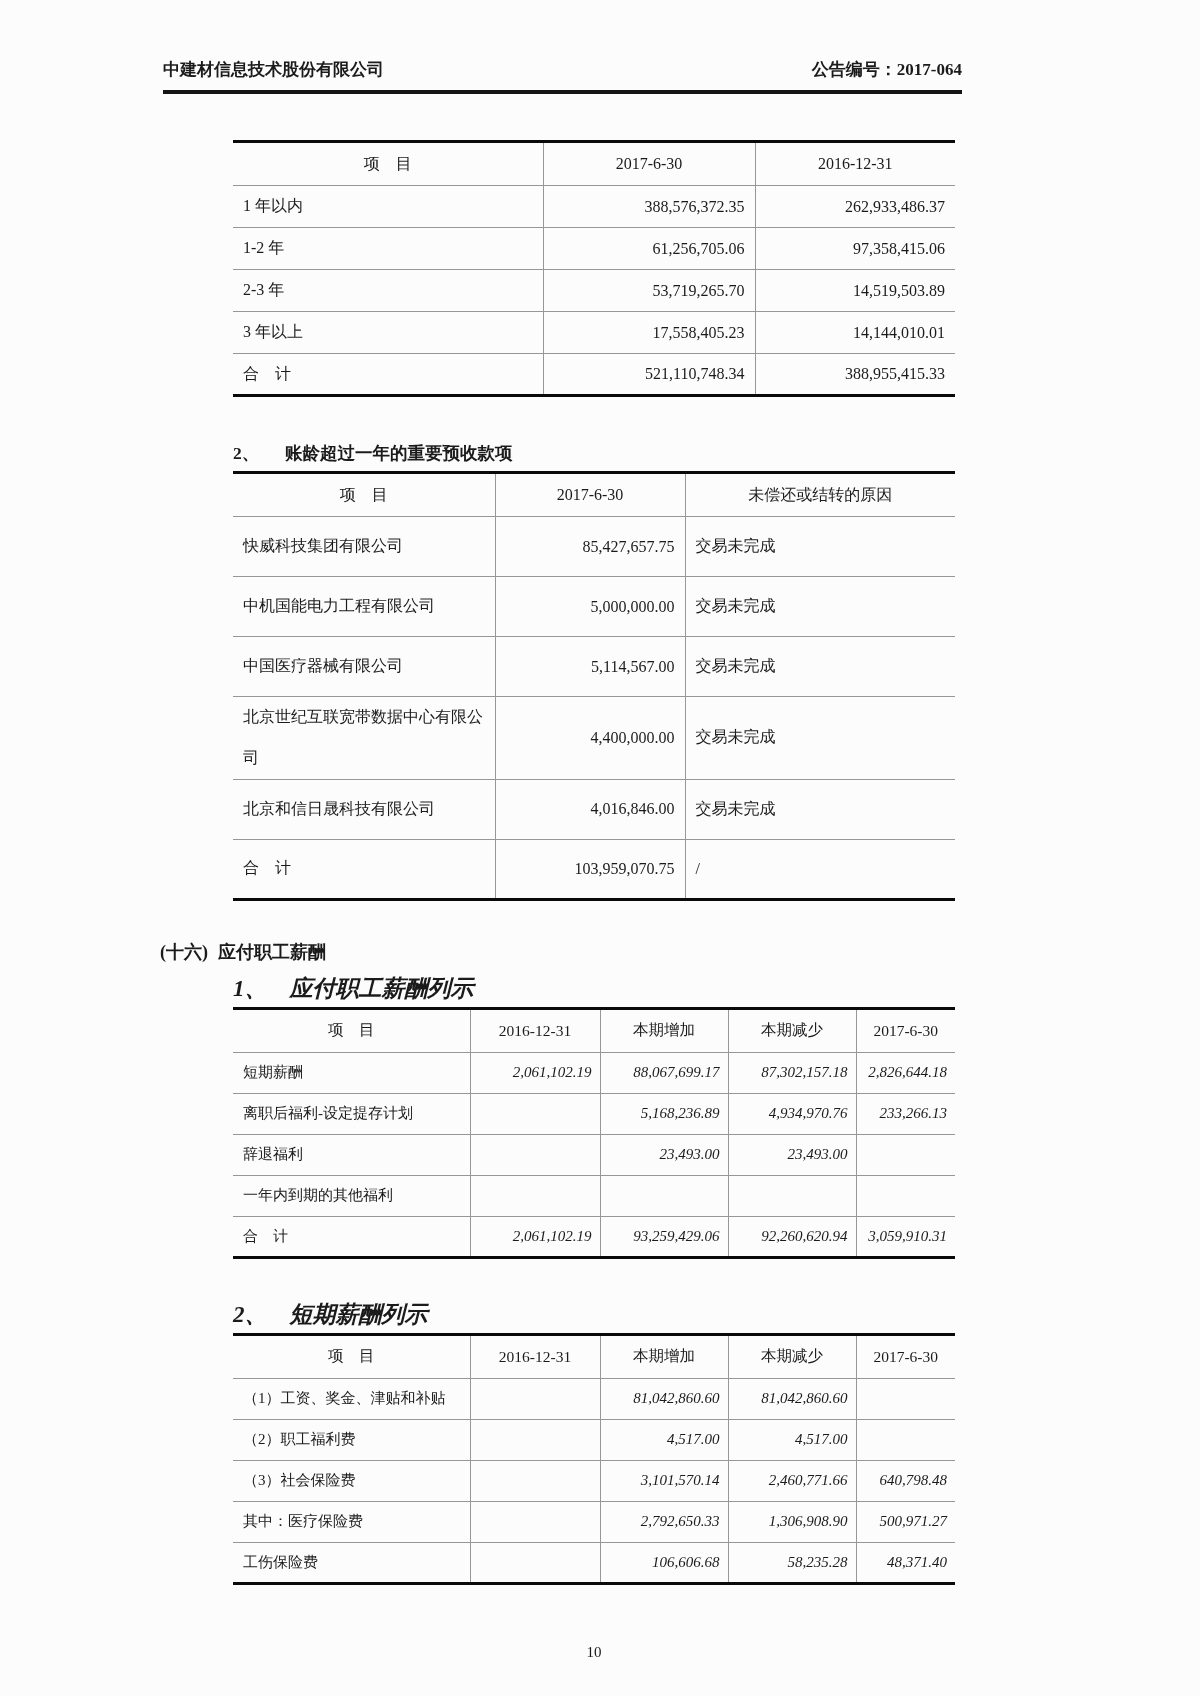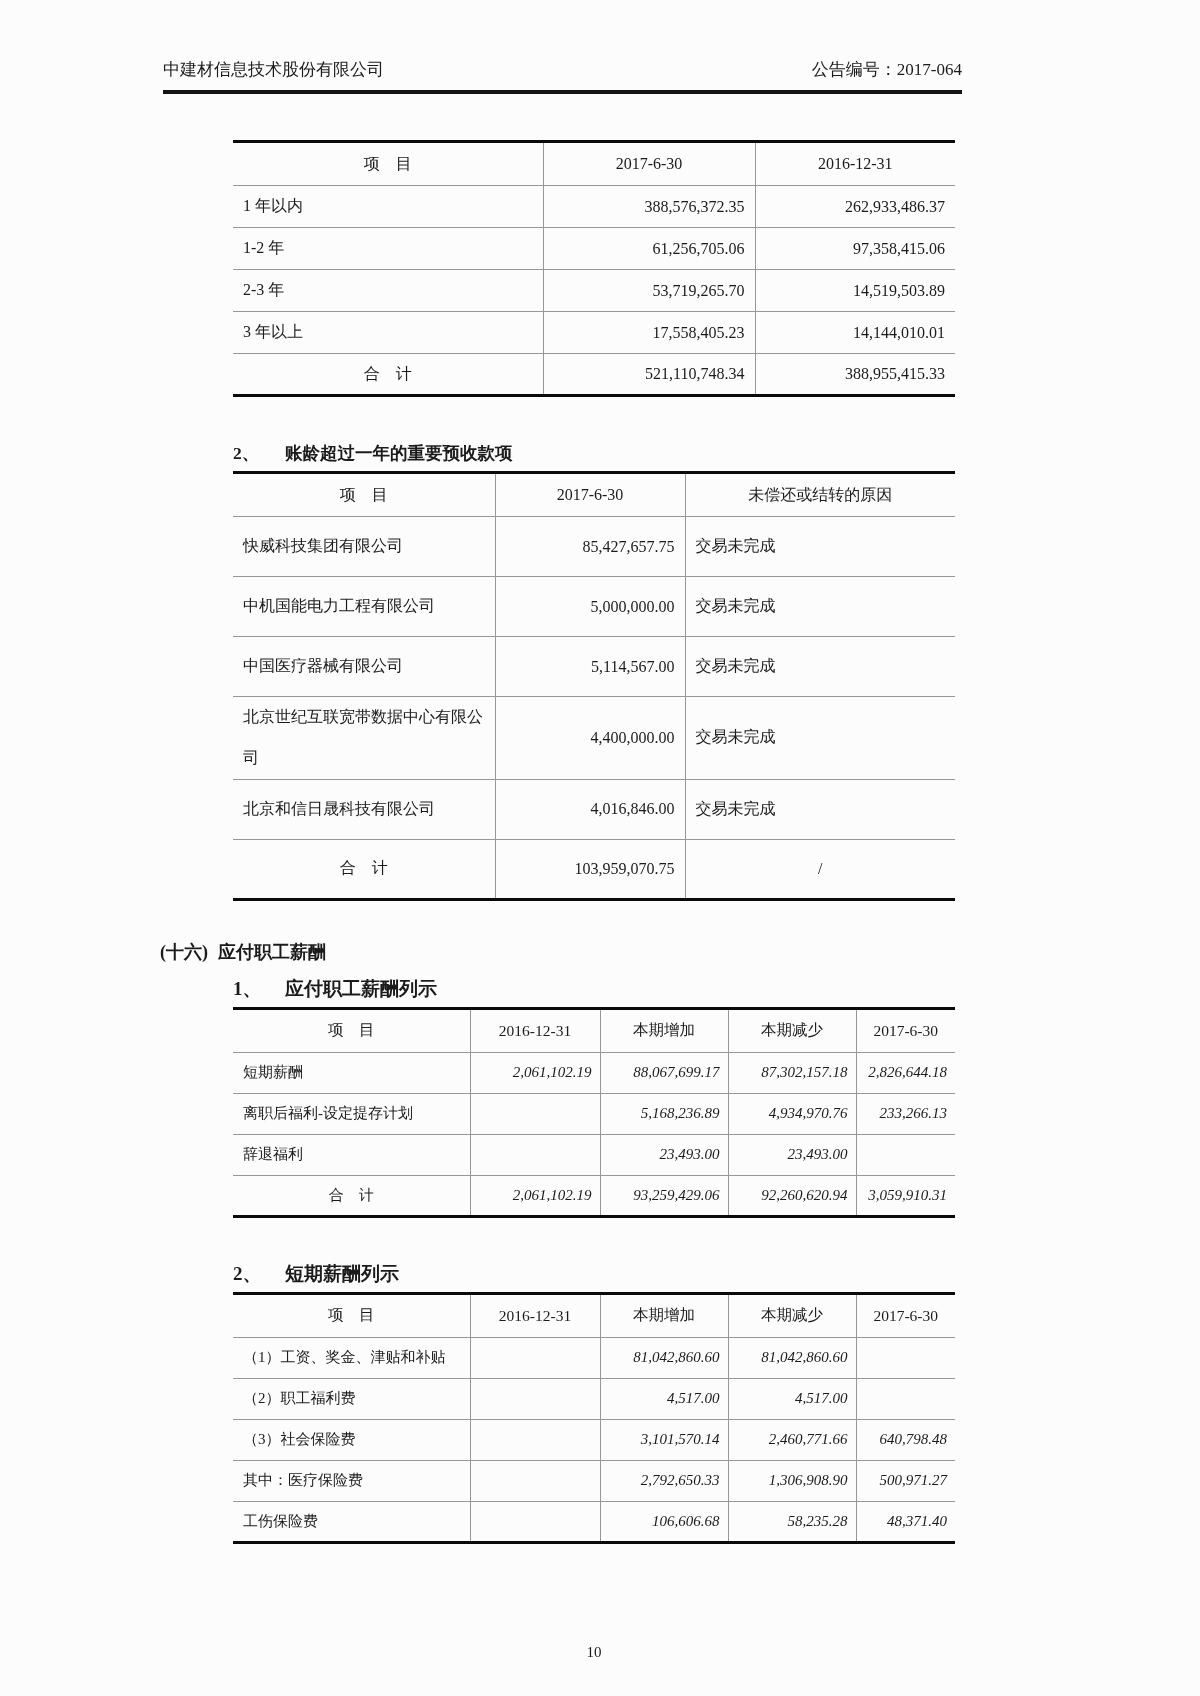--- a/index.html
+++ b/index.html
@@ -10,53 +10,53 @@
     color:#1b1b1b;
   }
   .page{
     position:relative;width:1200px;height:1696px;
     background:#fcfcfc;overflow:hidden;box-sizing:border-box;
   }
   
   .doc-header{
     margin:58px 0 0 163px;width:799px;
     display:flex;justify-content:space-between;align-items:flex-end;
-    font-weight:normal;font-size:17px;
+    font-weight:bold;font-size:17px;
   }
   .header-rule{margin:9px 0 0 163px;width:799px;height:4px;background:#141414;}
   
   .sec-heading{
     margin:44px 16px 6px 233px;font-size:17.5px;font-weight:bold;line-height:24px;
   }
   .sec-heading .num{display:inline-block;min-width:30px;margin-right:22px;}
   .big-heading{
     margin:38px 9px 0 160px;font-size:18px;font-weight:bold;line-height:26px;
   }
   .big-heading .num{margin-right:10px;}
   .sub-heading{
-    margin:12px 0 6px 233px;font-size:19px;font-weight:bold;line-height:24px;
+    margin:12px 0 6px 233px;font-size:23px;font-weight:bold;line-height:24px;font-style:italic;
   }
   .sub-heading .num{display:inline-block;min-width:30px;margin-right:22px;}
   .mt-lg{margin-top:44px;}
   
   table.tbl{
     margin-left:233px;border-collapse:collapse;table-layout:fixed;width:722px;
     border-top:3.5px solid #0a0a0a;border-bottom:3.5px solid #0a0a0a;
   }
   .tbl th,.tbl td{
     border:1px solid #979797;
     padding:0 10px;box-sizing:border-box;
     font-weight:normal;overflow:hidden;
   }
   .tbl th:first-child,.tbl td:first-child{border-left:none;}
   .tbl th:last-child,.tbl td:last-child{border-right:none;}
   .tbl th{text-align:center;}
   .lbl{text-align:left;}
   .num-cell{text-align:right;}
-  .ctr{text-align:center;}
+  .ctr{text-align:left;}
   
   .t1 th{height:44px;font-size:16px;}
   .t1 td{height:42px;font-size:16px;}
   .t2 th{height:44px;font-size:16px;}
   .t2 td{height:60px;font-size:16px;}
   .t2 td.lbl{line-height:2.55;}
   .t3 th,.t4 th{height:44px;font-size:15.5px;}
   .t3 td,.t4 td{height:41px;font-size:15px;}
   .t3 td.num-cell,.t4 td.num-cell{padding-right:8px;font-style:italic;}
   .indent2{padding-left:52px;}
@@ -205,20 +205,27 @@
       <td class="num-cell">233,266.13</td>
     </tr>
     <tr>
       <td class="lbl">辞退福利</td>
       <td class="num-cell"></td>
       <td class="num-cell">23,493.00</td>
       <td class="num-cell">23,493.00</td>
       <td class="num-cell"></td>
     </tr>
     <tr>
+      <td class="lbl">一年内到期的其他福利</td>
+      <td class="num-cell"></td>
+      <td class="num-cell"></td>
+      <td class="num-cell"></td>
+      <td class="num-cell"></td>
+    </tr>
+    <tr>
       <td class="ctr">合　计</td>
       <td class="num-cell">2,061,102.19</td>
       <td class="num-cell">93,259,429.06</td>
       <td class="num-cell">92,260,620.94</td>
       <td class="num-cell">3,059,910.31</td>
     </tr>
   </tbody>
     </table>
 
   <div class="sub-heading mt-lg">

